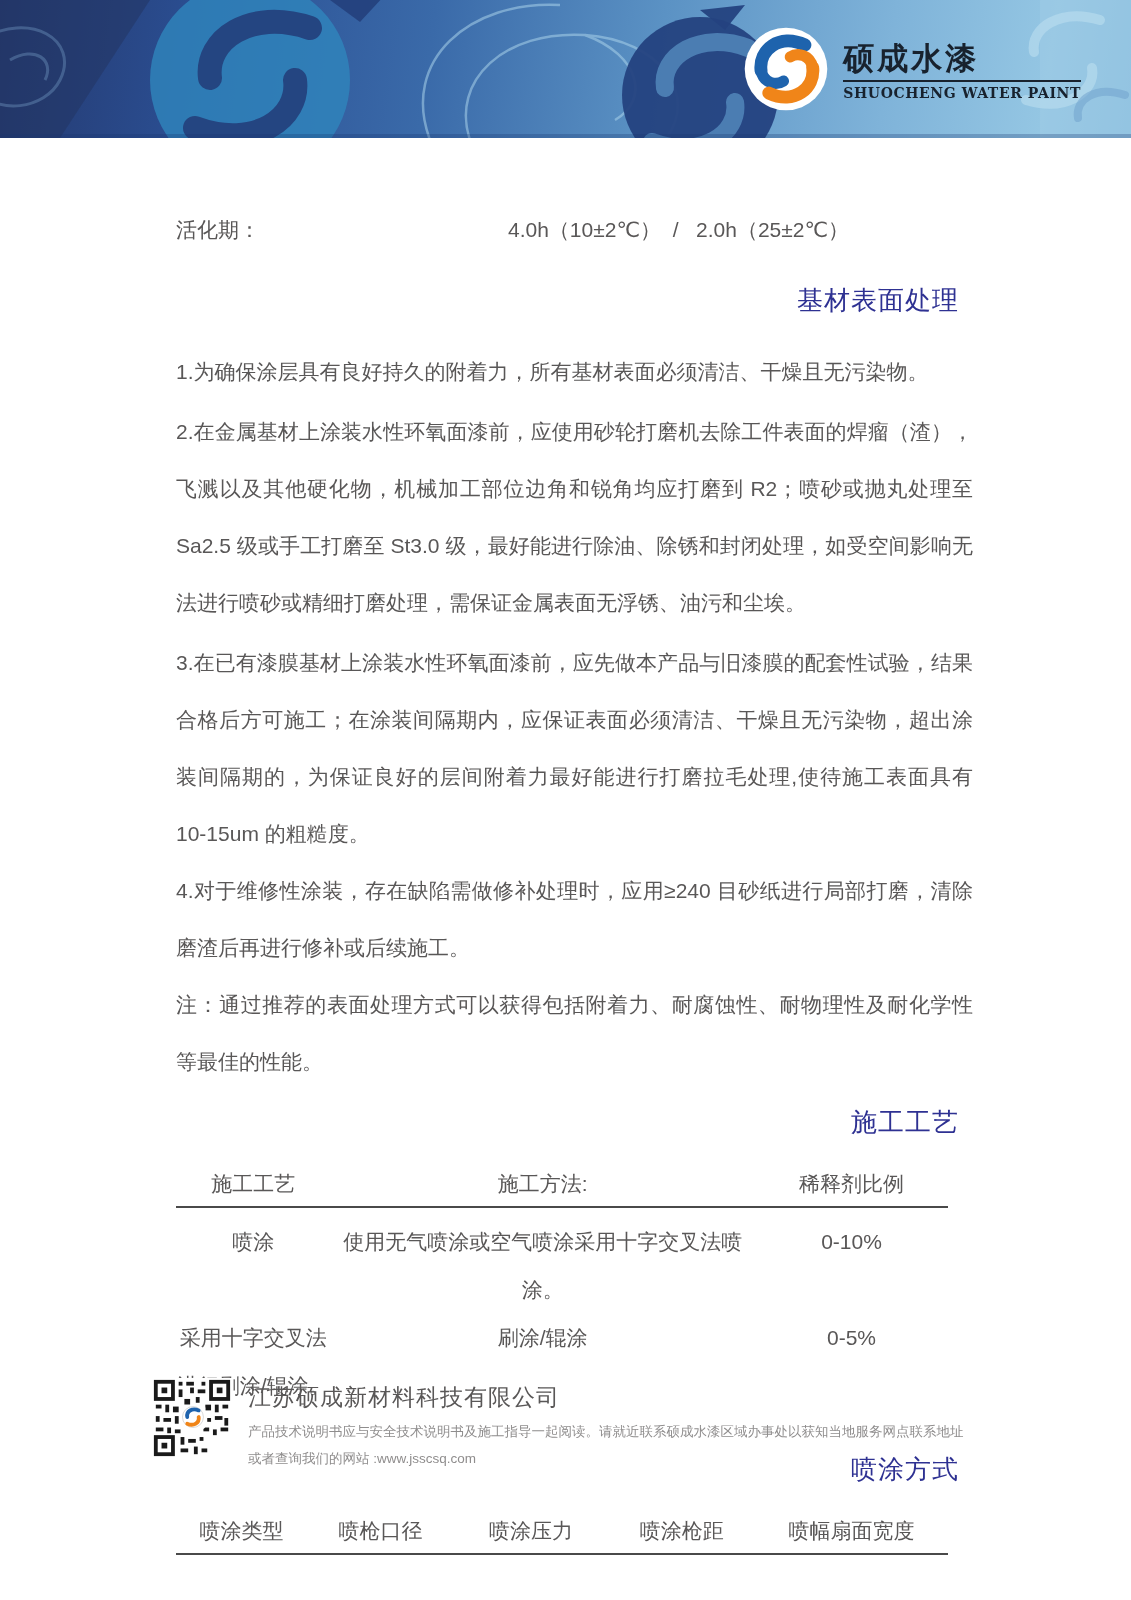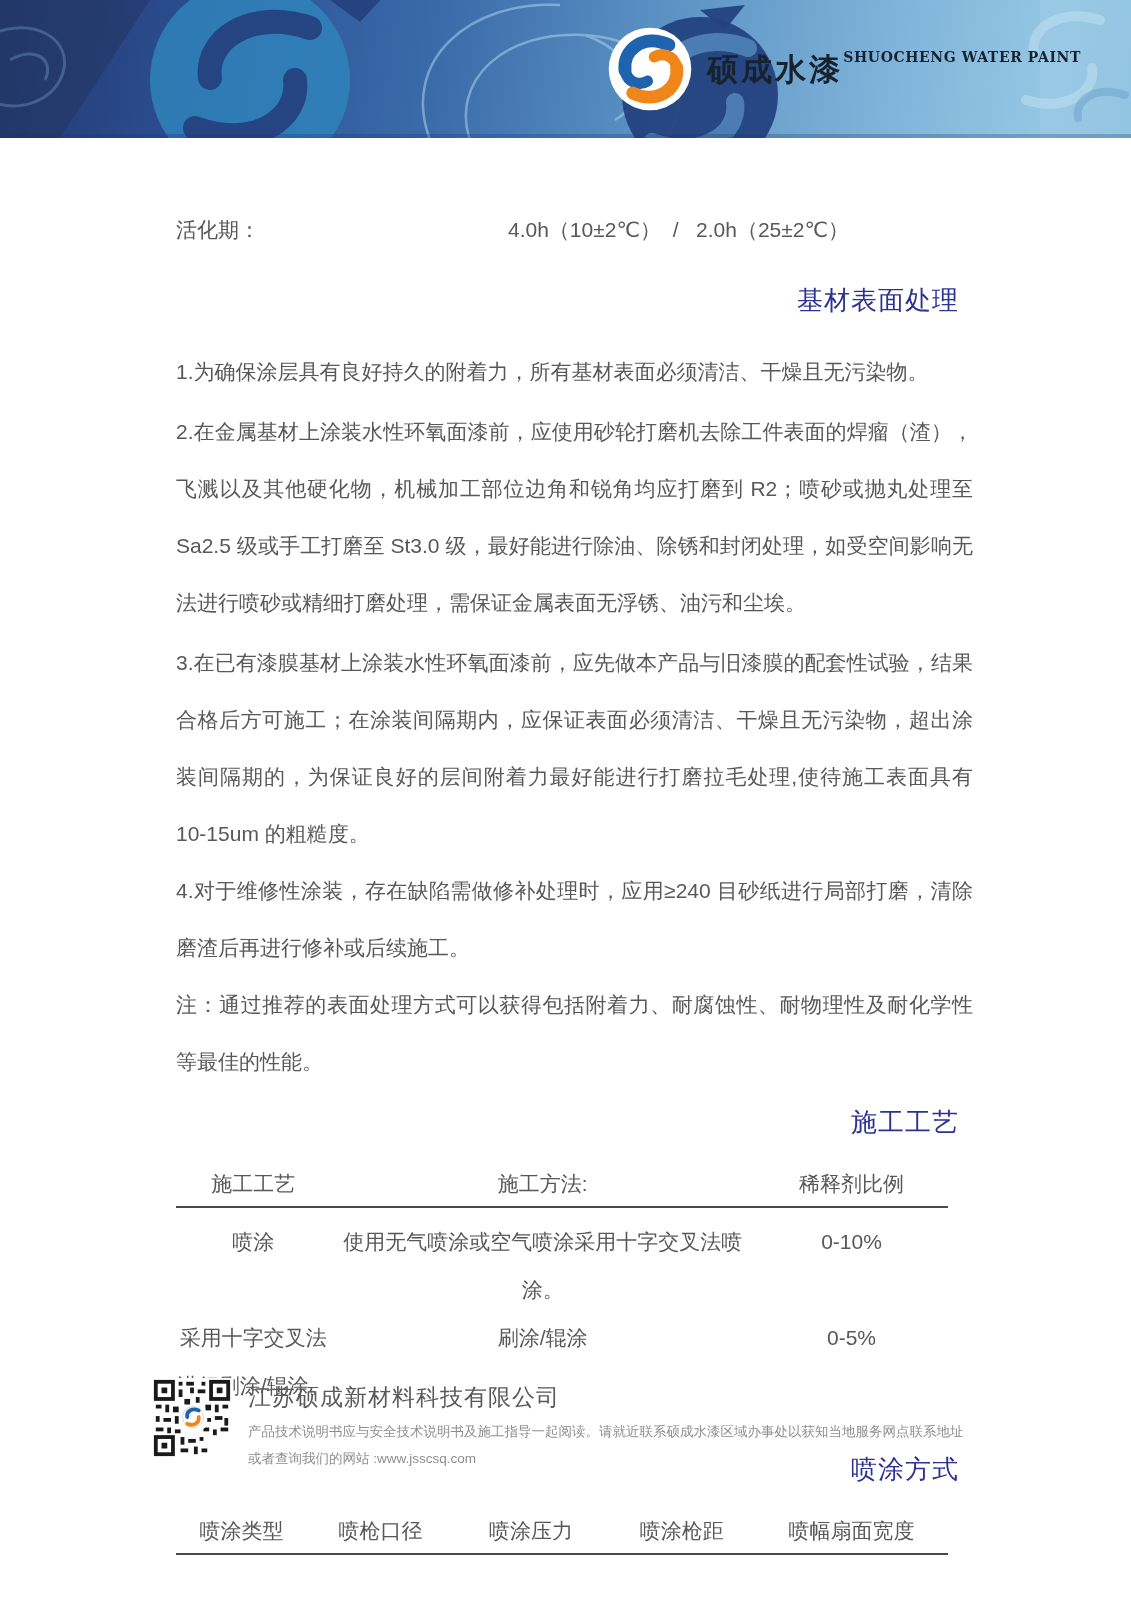--- a/index.html
+++ b/index.html
@@ -20,21 +20,21 @@
   .banner svg.bg{position:absolute;left:0;top:0;}
   .banner::after{
     content:"";position:absolute;left:0;bottom:0;width:100%;height:4px;
     background:rgba(25,55,110,.28);
   }
   .logo-wrap{
     position:absolute;right:50px;top:26px;
     display:flex;align-items:center;gap:14px;
   }
   .logo-mark{width:86px;height:86px;flex:0 0 auto;}
-  .brand-text{display:flex;}
+  .brand-text{display:flex;flex-direction:column;}
   .brand-cn{
     font-family:"DejaVu Serif","Liberation Serif",serif;
     font-weight:bold;font-size:31px;letter-spacing:3px;
     color:#18222e;line-height:40px;white-space:nowrap;
   }
   .brand-rule{height:2px;background:#18222e;margin:2px 0 3px 0;}
   .brand-en{
     font-family:"DejaVu Serif","Liberation Serif",serif;
     font-weight:bold;font-size:14px;letter-spacing:.6px;
     color:#18222e;white-space:nowrap;

